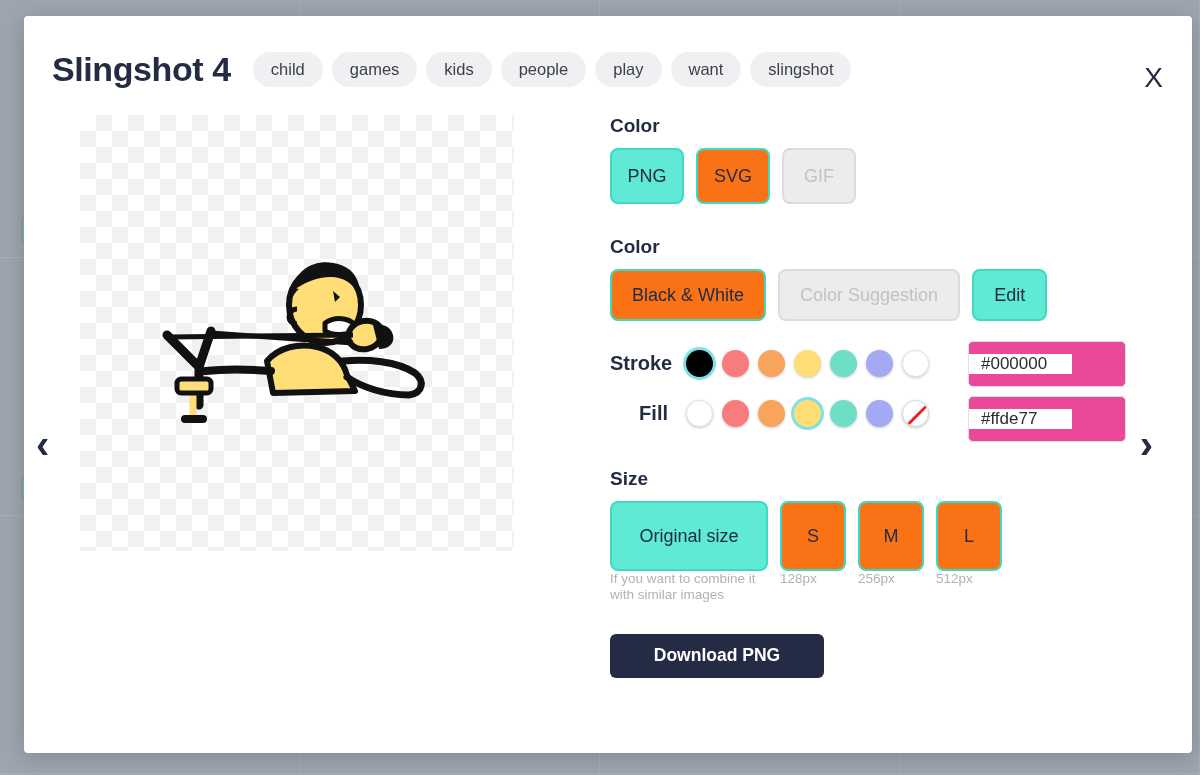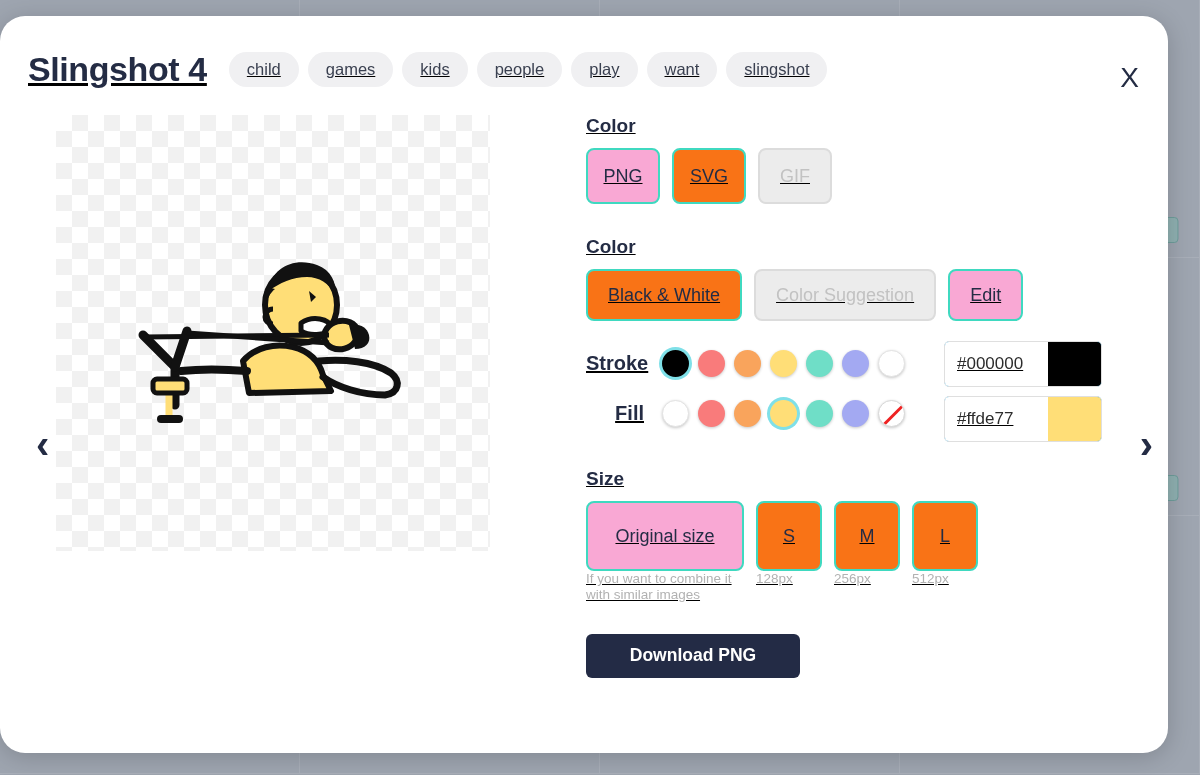--- a/index.html
+++ b/index.html
@@ -55,29 +55,28 @@
     display: flex;
     align-items: center;
     justify-content: center;
     overflow: hidden;
     white-space: nowrap;
   }
 
   
   #modal {
     position: absolute;
-    left: 0;
+    left: 24px;
     top: 16px;
     width: 1168px;
     height: 737px;
     background: #ffffff;
-    border-radius: 25px;
+    border-radius: 4px;
     box-shadow: 0 4px 24px rgba(0,0,0,.18);
     overflow: hidden;
-    text-decoration: underline;
   }
 
   
   .modal-header {
     display: flex;
     align-items: center;
     padding: 34px 0 0 28px;
     gap: 22px;
   }
   .modal-title {
@@ -151,21 +150,21 @@
     background: #f97316;
     color: #242c44;
     font-size: 18px;
     font-family: "Liberation Sans", sans-serif;
     display: flex;
     align-items: center;
     justify-content: center;
     cursor: pointer;
     white-space: nowrap;
   }
-  .opt-btn.selected { background: #f9a8d4; }
+  .opt-btn.selected { background: #5eead4; }
   .opt-btn.disabled {
     border-color: #dcdcdc;
     background: #ececec;
     color: #c2c2c2;
     cursor: default;
   }
 
   .format-btn { width: 74px; height: 56px; }
   .color-btn  { height: 52px; padding: 0 20px; }
   .size-btn   { height: 70px; }
@@ -213,21 +212,22 @@
 
   
   .hex-col { display: flex; flex-direction: column; gap: 9px; }
   .hex-field {
     width: 158px;
     height: 46px;
     display: flex;
     border: 1px solid #dfdfdf;
     border-radius: 5px;
     overflow: hidden;
-    background: #0ea5e9;
+    background: #ec4899;
+    align-items: center;
   }
   .hex-input {
     flex: 1;
     border: none;
     outline: none;
     padding-left: 12px;
     font-size: 17px;
     color: #2c2c2c;
     font-family: "Liberation Sans", sans-serif;
     background: #fff;

